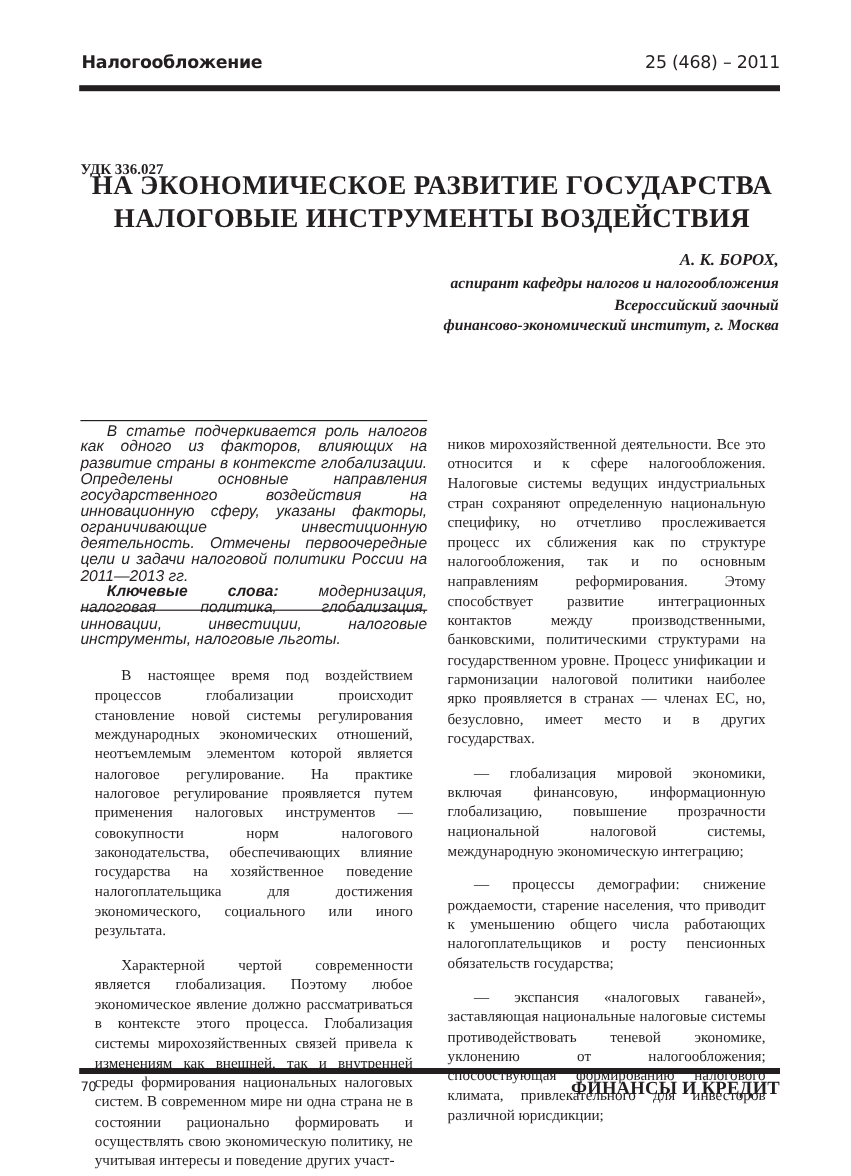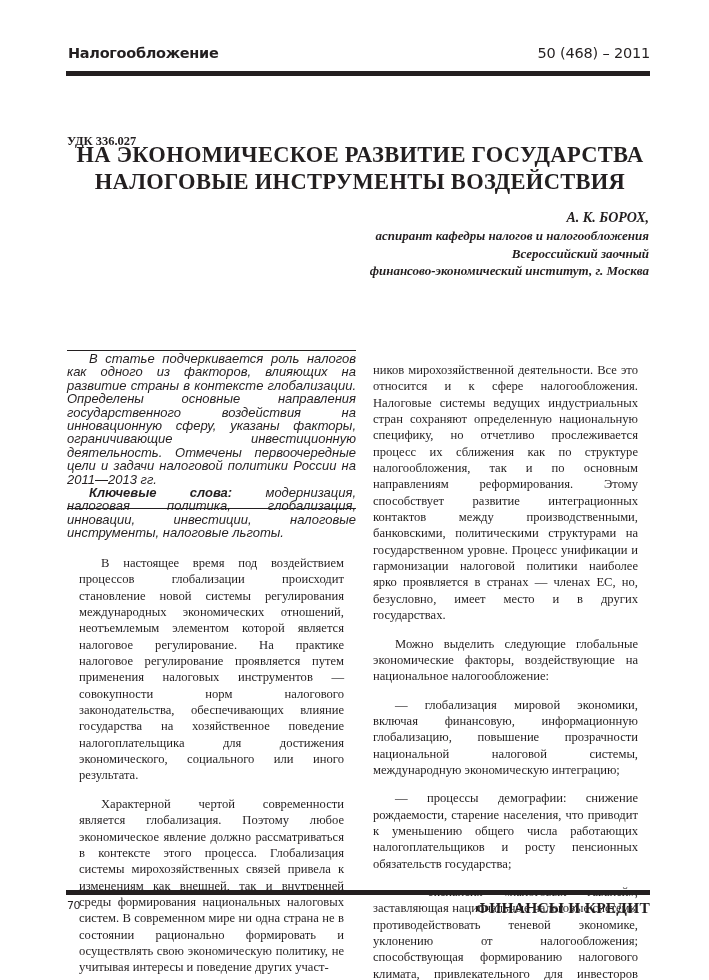--- a/index.html
+++ b/index.html
@@ -31,21 +31,21 @@
     .col-right { left: 361px; top: 350px; }
 
     .rule-bottom { left: 66px; top: 890px; width: 584px; height: 5px; background: #231f20; }
     .page-num { left: 67px; top: 899px; font-family: "DejaVu Sans", sans-serif; font-size: 11px; letter-spacing: -0.5px; }
     .journal { right: 59px; top: 899px; font-family: "Liberation Serif", serif; font-weight: bold; font-size: 15.5px; letter-spacing: 0.2px; text-align: right; }
   </style>
 </head>
 <body>
 
 <div class="abs running-head">Налогообложение</div>
-<div class="abs issue">50 (468) – 2011</div>
+<div class="abs issue">25 (468) – 2011</div>
 <div class="abs rule-top"></div>
 
 <div class="abs udk">УДК 336.027</div>
 
 <div class="abs title">
   <div>НА ЭКОНОМИЧЕСКОЕ РАЗВИТИЕ ГОСУДАРСТВА</div>
   <div>НАЛОГОВЫЕ ИНСТРУМЕНТЫ ВОЗДЕЙСТВИЯ</div>
 </div>
 
 <div class="abs author-block">
@@ -62,21 +62,20 @@
 </div>
 <div class="abs abstract-rule" style="top:508px;"></div>
 
 <div class="abs col col-left">
   <p>В настоящее время под воздействием процессов глобализации происходит становление новой системы регулирования международных экономических отношений, неотъемлемым элементом которой является налоговое регулирование. На практике налоговое регулирование проявляется путем применения налоговых инструментов — совокупности норм налогового законодательства, обеспечивающих влияние государства на хозяйственное поведение налогоплательщика для достижения экономического, социального или иного результата.</p>
   <p>Характерной чертой современности является глобализация. Поэтому любое экономическое явление должно рассматриваться в контексте этого процесса. Глобализация системы мирохозяйственных связей привела к изменениям как внешней, так и внутренней среды формирования национальных налоговых систем. В современном мире ни одна страна не в состоянии рационально формировать и осуществлять свою экономическую политику, не учитывая интересы и поведение других участ-</p>
 </div>
 
 <div class="abs col col-right">
   <p class="cont">ников мирохозяйственной деятельности. Все это относится и к сфере налогообложения. Налоговые системы ведущих индустриальных стран сохраняют определенную национальную специфику, но отчетливо прослеживается процесс их сближения как по структуре налогообложения, так и по основным направлениям реформирования. Этому способствует развитие интеграционных контактов между производственными, банковскими, политическими структурами на государственном уровне. Процесс унификации и гармонизации налоговой политики наиболее ярко проявляется в странах — членах ЕС, но, безусловно, имеет место и в других государствах.</p>
-  <p>Можно выделить следующие глобальные экономические факторы, воздействующие на национальное налогообложение:</p>
   <p>— глобализация мировой экономики, включая финансовую, информационную глобализацию, повышение прозрачности национальной налоговой системы, международную экономическую интеграцию;</p>
   <p>— процессы демографии: снижение рождаемости, старение населения, что приводит к уменьшению общего числа работающих налогоплательщиков и росту пенсионных обязательств государства;</p>
   <p>— экспансия «налоговых гаваней», заставляющая национальные налоговые системы противодействовать теневой экономике, уклонению от налогообложения; способствующая формированию налогового климата, привлекательного для инвесторов различной юрисдикции;</p>
 </div>
 
 <div class="abs rule-bottom"></div>
 <div class="abs page-num">70</div>
 <div class="abs journal">ФИНАНСЫ И КРЕДИТ</div>
 
 </body></html>

